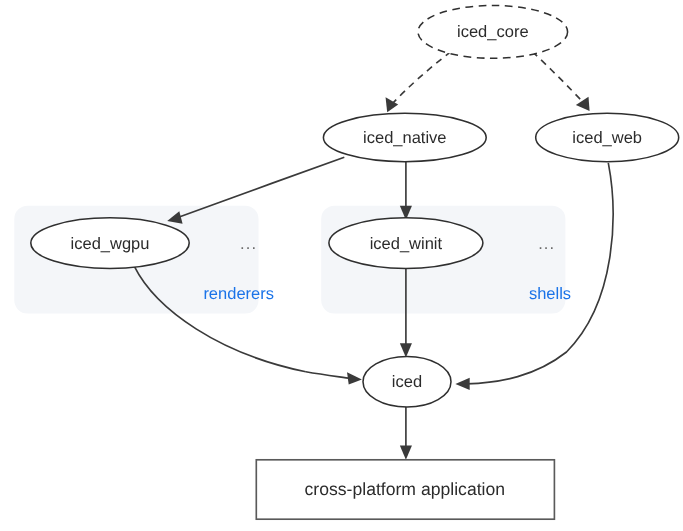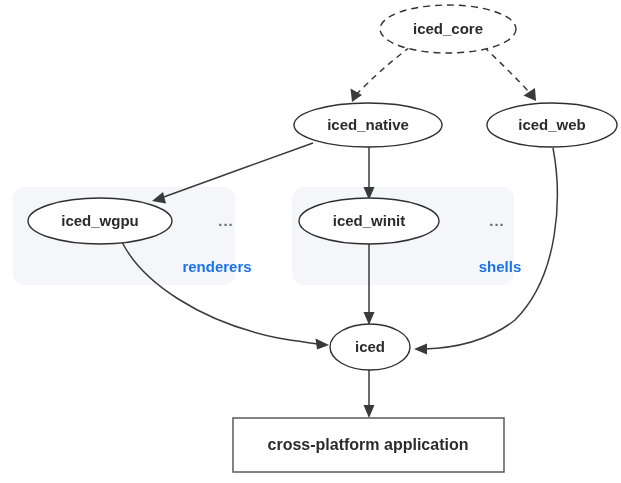--- a/index.html
+++ b/index.html
@@ -10,21 +10,20 @@
   body {
     width: 621px;
     height: 483px;
     font-family: "Liberation Sans", sans-serif;
     overflow: hidden;
   }
   #diagram-root {
     position: relative;
     width: 531px;
     height: 483px;
-    font-weight: bold;
   }
   svg#graph {
     display: block;
     width: 621px;
     height: 483px;
   }
   .node-ellipse {
     fill: #ffffff;
     stroke: #2f2f2f;
     stroke-width: 1.4;

